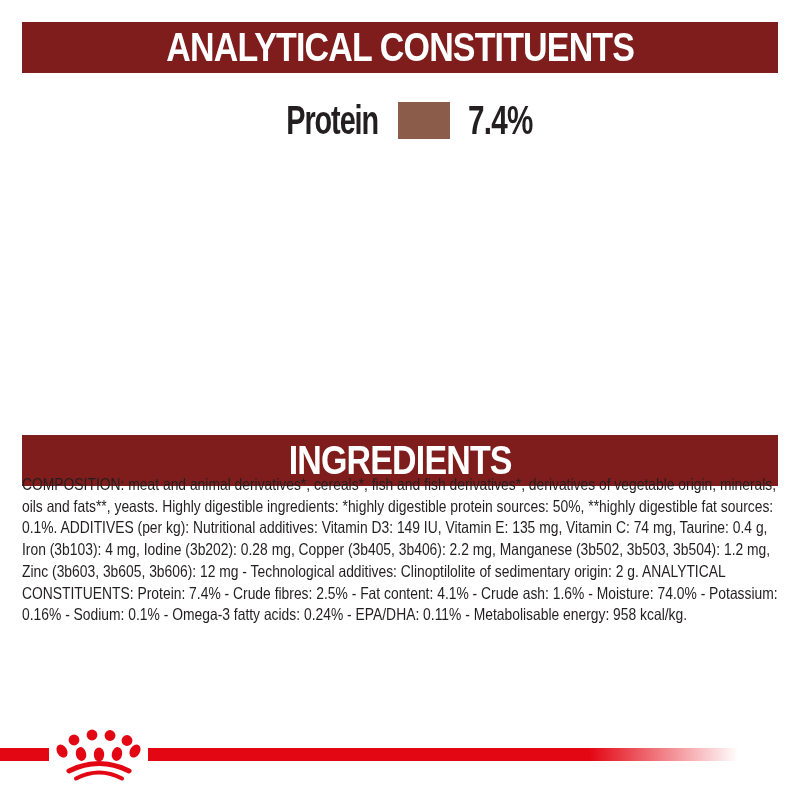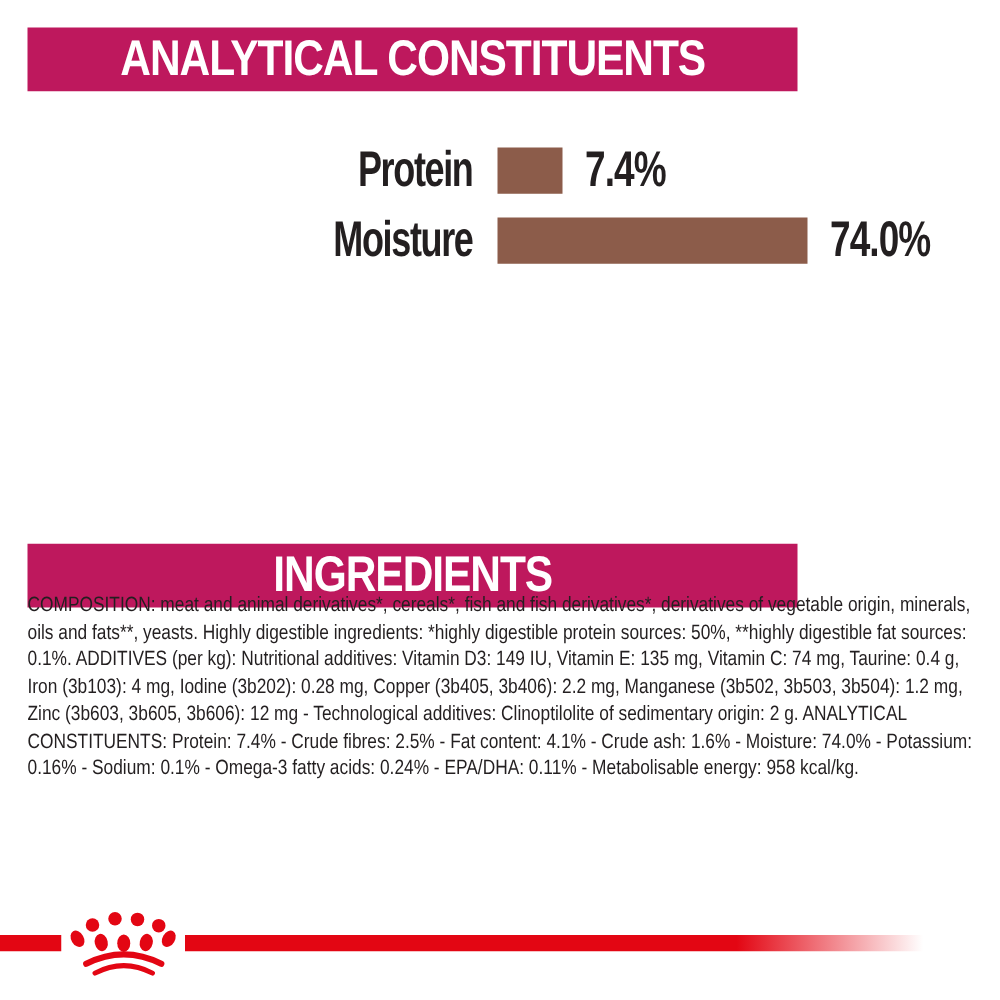--- a/index.html
+++ b/index.html
@@ -2,30 +2,30 @@
 <html><head>
 <meta charset="utf-8">
 <title>Analytical Constituents</title>
 <style>
   html,body{margin:0;padding:0;background:#ffffff;}
   .page{
     position:relative;width:800px;height:800px;overflow:hidden;background:#ffffff;
     font-family:"Liberation Sans",sans-serif;color:#231F20;
   }
   .band-header{
-    position:absolute;left:22px;width:616px;height:51px;background:#be185d;
+    position:absolute;left:22px;width:756px;height:51px;background:#7f1d1d;
     display:flex;align-items:center;justify-content:center;
   }
   #hdr1{top:22px;}
   #hdr2{top:435px;}
   .band-title{
     color:#ffffff;font-weight:bold;font-size:40px;letter-spacing:-1px;
     transform:scaleX(0.85);white-space:nowrap;
   }
-  .chart{position:absolute;left:0;top:108px;width:800px;}
+  .chart{position:absolute;left:0;top:92px;width:800px;}
   .chart-row{display:flex;align-items:center;height:56px;}
   .chart-label{
     width:378px;text-align:right;font-weight:bold;font-size:40px;letter-spacing:-1.5px;
     transform:scaleX(0.72);transform-origin:right center;white-space:nowrap;color:#231F20;
   }
   .chart-bar{margin-left:20px;height:37px;flex:0 0 auto;}
   .chart-value{
     margin-left:18px;font-weight:bold;font-size:40px;letter-spacing:-1px;
     transform:scaleX(0.74);transform-origin:left center;white-space:nowrap;color:#231F20;
   }
@@ -49,25 +49,20 @@
   <div class="band-header" id="hdr1">
     <span class="band-title">ANALYTICAL CONSTITUENTS</span>
   </div>
 
   <div class="chart" id="chart">
       <div class="chart-row">
         <span class="chart-label">Protein</span>
         <div class="chart-bar" style="width: 52px; background: rgb(140, 92, 74);"></div>
         <span class="chart-value">7.4%</span>
       </div>
-      <div class="chart-row">
-        <span class="chart-label">Moisture</span>
-        <div class="chart-bar" style="width: 248px; background: rgb(140, 92, 74);"></div>
-        <span class="chart-value">74.0%</span>
-      </div>
     </div>
 
   <div class="band-header" id="hdr2">
     <span class="band-title">INGREDIENTS</span>
   </div>
 
   <p class="ingredients">COMPOSITION: meat and animal derivatives*, cereals*, fish and fish derivatives*, derivatives of vegetable origin, minerals, oils and fats**, yeasts. Highly digestible ingredients: *highly digestible protein sources: 50%, **highly digestible fat sources: 0.1%. ADDITIVES (per kg): Nutritional additives: Vitamin D3: 149 IU, Vitamin E: 135 mg, Vitamin C: 74 mg, Taurine: 0.4 g, Iron (3b103): 4 mg, Iodine (3b202): 0.28 mg, Copper (3b405, 3b406): 2.2 mg, Manganese (3b502, 3b503, 3b504): 1.2 mg, Zinc (3b603, 3b605, 3b606): 12 mg - Technological additives: Clinoptilolite of sedimentary origin: 2 g. ANALYTICAL CONSTITUENTS: Protein: 7.4% - Crude fibres: 2.5% - Fat content: 4.1% - Crude ash: 1.6% - Moisture: 74.0% - Potassium: 0.16% - Sodium: 0.1% - Omega-3 fatty acids: 0.24% - EPA/DHA: 0.11% - Metabolisable energy: 958 kcal/kg.</p>
 
   <div class="red-band"></div>
   <div class="logo-halo"></div>

